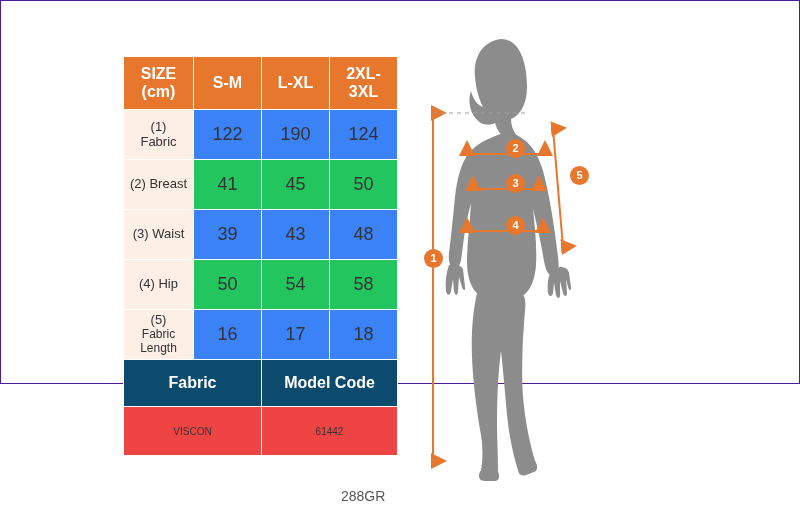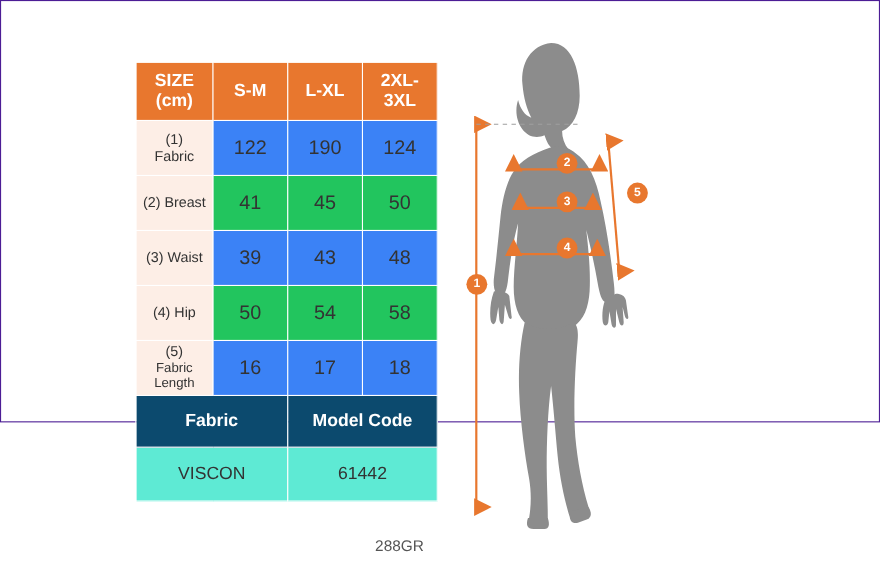--- a/index.html
+++ b/index.html
@@ -68,23 +68,23 @@
     background: #22c55e;
   }
   .footer-head {
     background: #0c4a6e;
     color: #ffffff;
     font-size: 16px;
     font-weight: bold;
     height: 46px;
   }
   .footer-val {
-    background: #5eead4;
+    background: #ef4444;
     color: #333333;
-    font-size: 16px;
+    font-size: 10px;
     height: 48px;
   }
 
   .model-code {
     position: absolute;
     left: 340px;
     top: 487px;
     font-size: 14px;
     color: #555555;
   }

